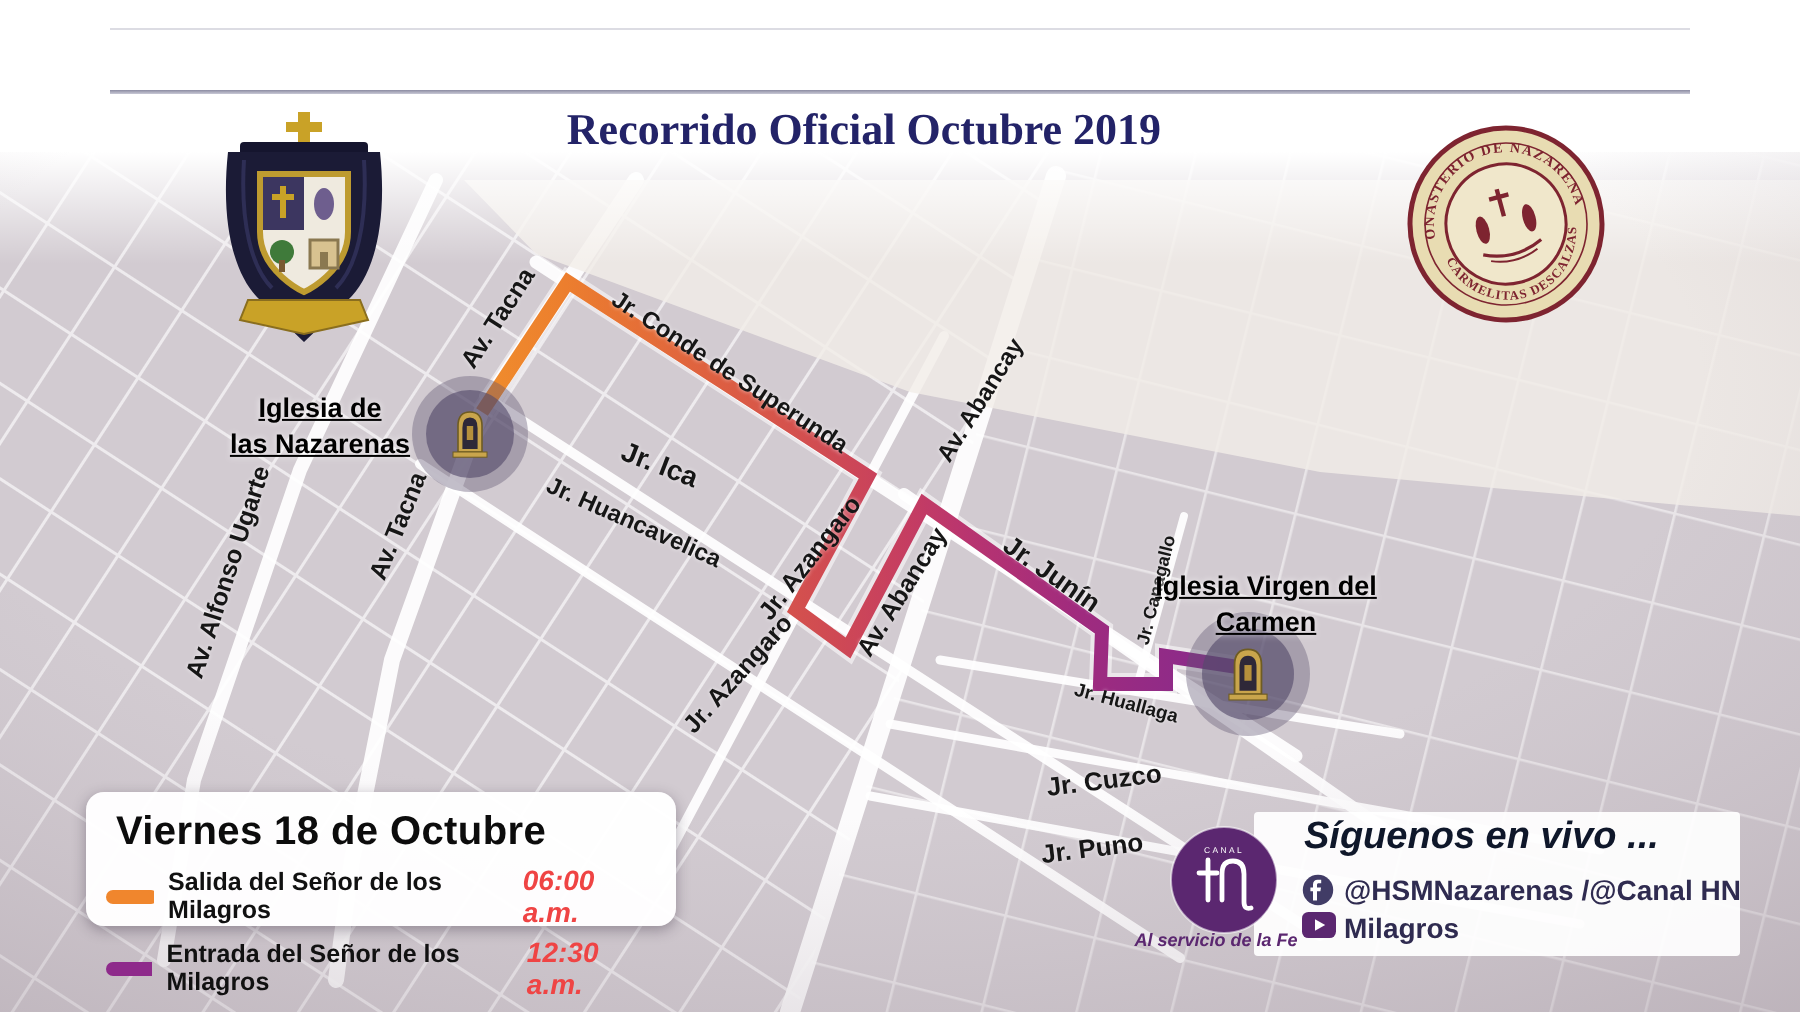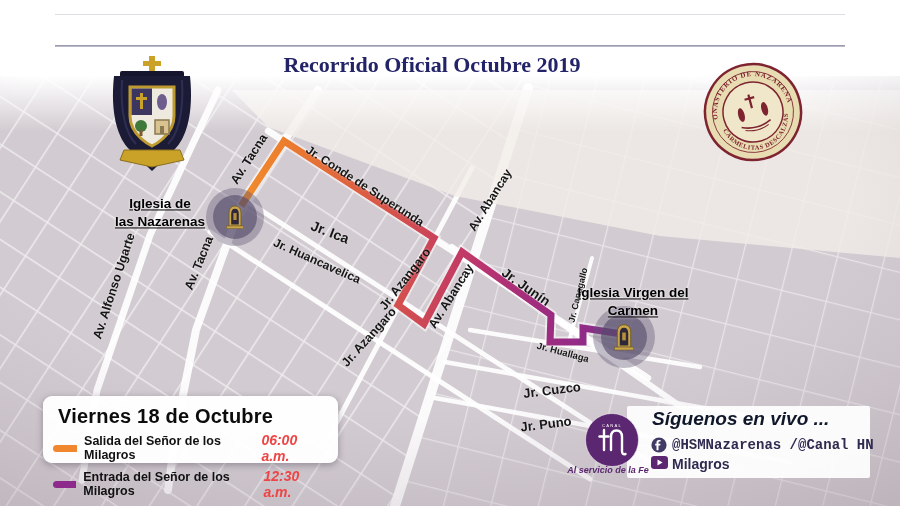--- a/index.html
+++ b/index.html
@@ -216,21 +216,21 @@
     </g>
   </svg>
   <div class="logo-tagline">Al servicio de la Fe</div>
 
   <div class="social-heading">Síguenos en vivo ...</div>
 
   <svg width="16" height="16" viewBox="0 0 16 16" style="position:absolute;left:651px;top:437px;">
     <circle cx="8" cy="8" r="7.6" fill="#413c66"></circle>
     <path d="M9.6,4.6 h-1.3 c-0.5,0 -0.8,0.3 -0.8,0.9 v1.2 h2 l-0.3,1.9 h-1.7 v4.6 h-2 V8.6 H4.2 V6.7 h1.3 V5.3 c0,-1.5 0.9,-2.4 2.3,-2.4 h1.8 Z" fill="#ffffff"></path>
   </svg>
-  <div class="social-text" style="left:672px;top:437px;font-family:Liberation Mono, monospace;">@HSMNazarenas /@Canal HN</div>
+  <div class="social-text" style="left:672px;top:437px;">@HSMNazarenas /@Canal HN</div>
 
   <svg width="17" height="13" viewBox="0 0 17 13" style="position:absolute;left:651px;top:456px;">
     <rect x="0" y="0" width="17" height="13" rx="3.2" fill="#5b2770"></rect>
     <polygon points="6.5,3.6 11.6,6.5 6.5,9.4" fill="#ffffff"></polygon>
   </svg>
   <div class="social-text" style="left:672px;top:456px;">Milagros</div>
 
 </div>
 
 </body></html>

